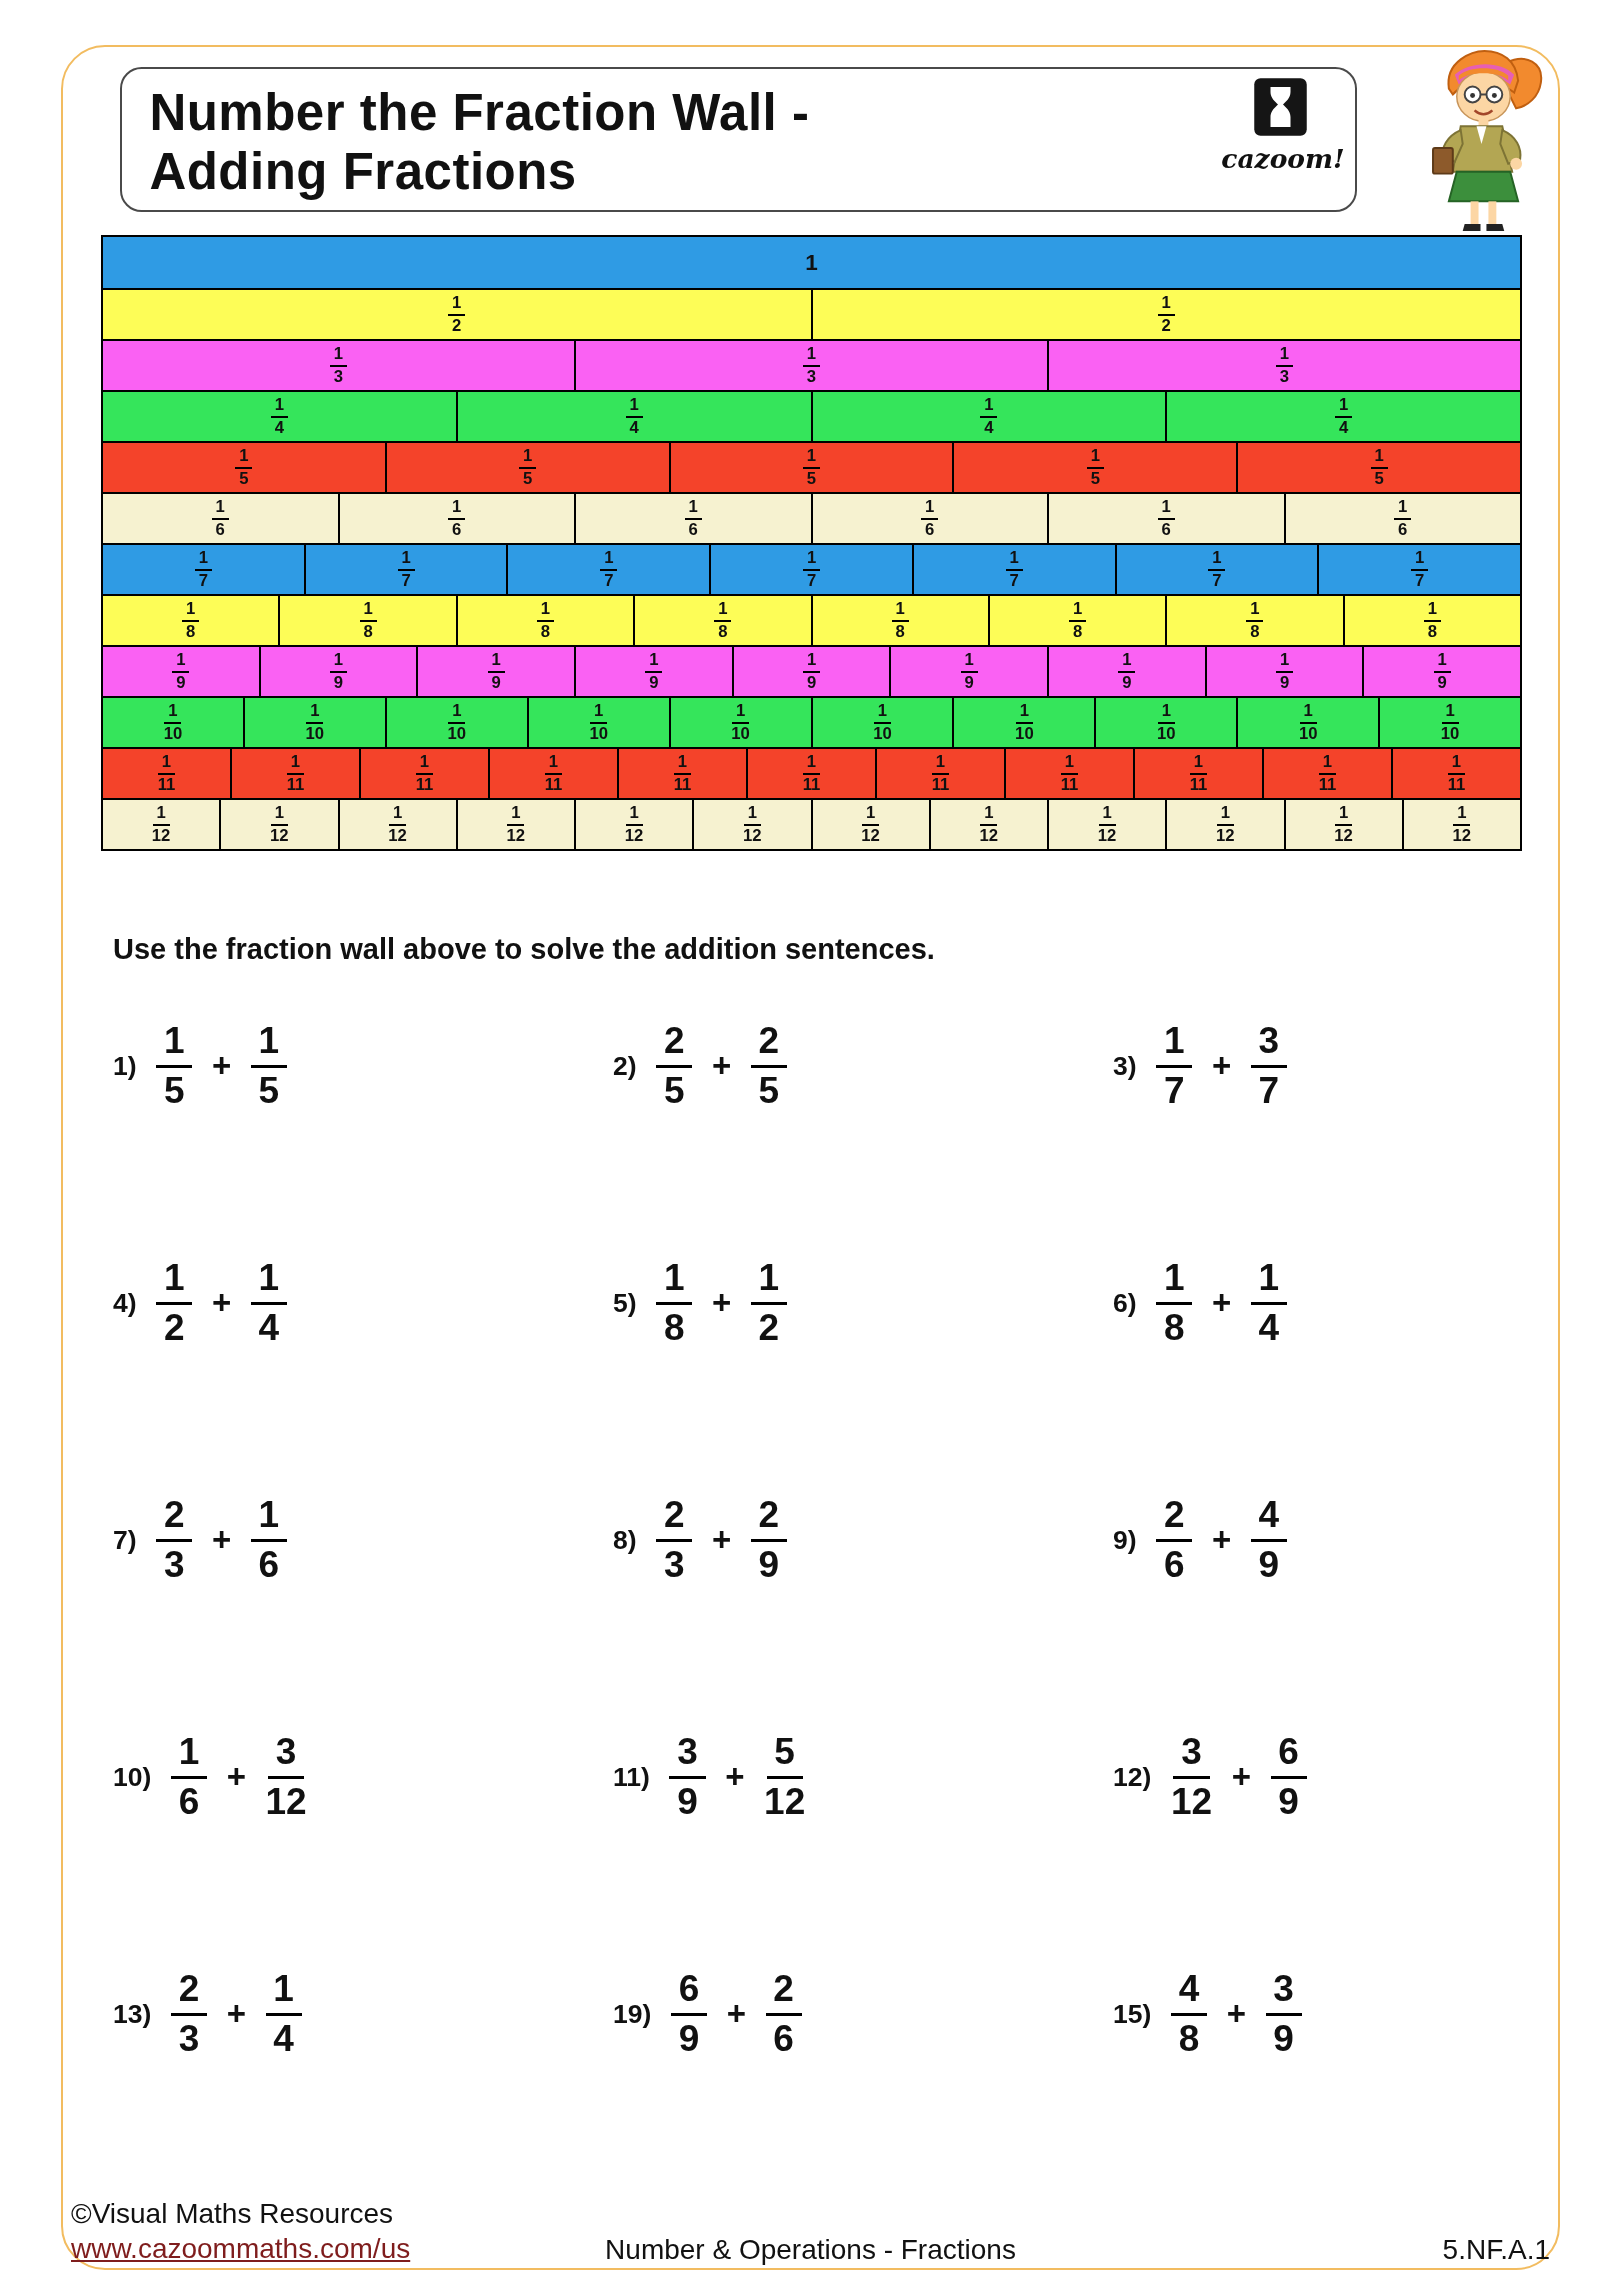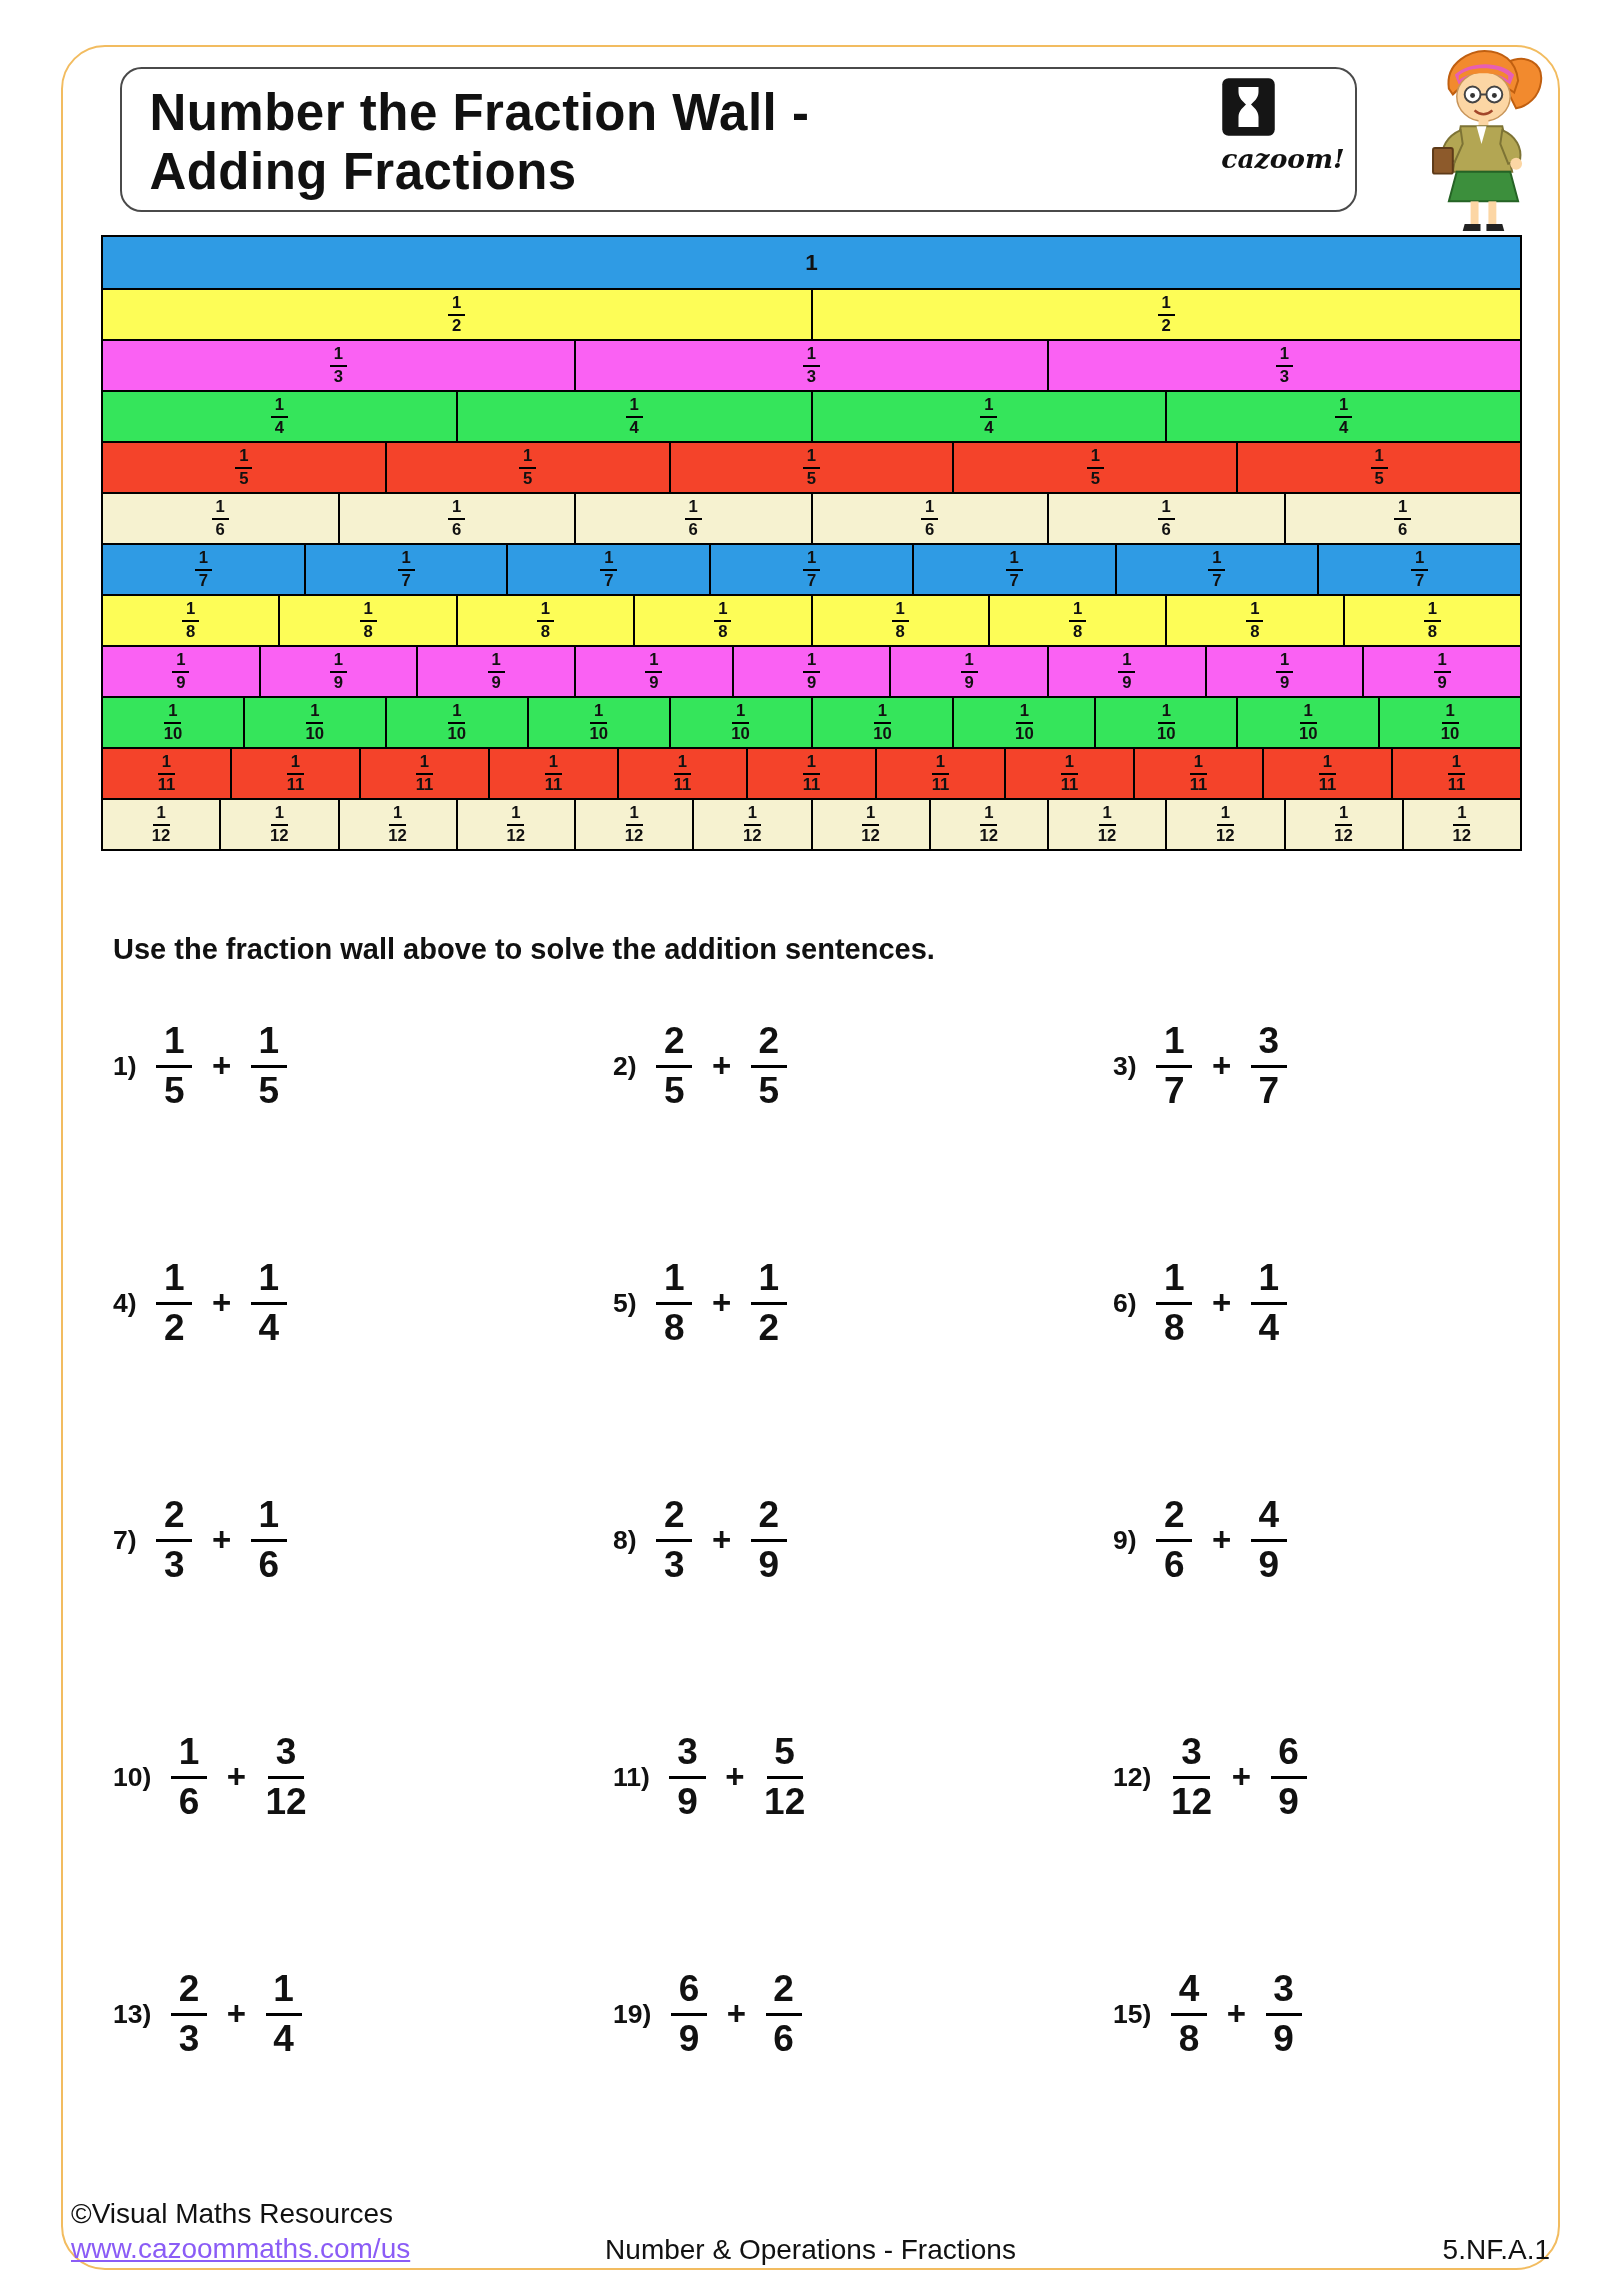--- a/index.html
+++ b/index.html
@@ -16,21 +16,21 @@
   
   .title-box {
     position:absolute; left:120px; top:67px; width:1237px; height:145px;
     border:2px solid #4a4a4a; border-radius:21.6px; background:#fff;
   }
   .title-box h1 {
     font-size:51px; line-height:1.16; font-weight:bold; padding:13.7px 0 0 27.4px;
     letter-spacing:0.5px;
   }
   .logo {
-    position:absolute; right:15.7px; top:7.8px; width:118px; text-align:left;margin-left:40px;
+    position:absolute; right:15.7px; top:7.8px; width:118px; text-align:center;margin-left:40px;
   }
   .logo-text {
     font-family:"DejaVu Serif", serif; font-style:italic; font-weight:bold;
     font-size:26.5px; margin-top:2px;
   }
   .teacher { position:absolute; right:65px; top:45px; width:149px; height:188px; }
 
   
   .wall {
     position:absolute; left:101px; top:235px; width:1421px;
@@ -67,21 +67,21 @@
   .bigfrac .bd { padding-top:2.9px; }
   .op { font-size:33px; font-weight:bold; }
 
   
   footer {
     position:absolute; left:71px; right:71px; bottom:27.4px;
     display:grid; grid-template-columns:1fr auto 1fr; align-items:end;
     font-size:28px;
   }
   .f-left { line-height:1.25; }
-  .f-url { color:#8b5cf6; text-decoration:underline; cursor:pointer; }
+  .f-url { color:#7f1d1d; text-decoration:underline; cursor:pointer; }
   .f-center { text-align:center; }
   .f-right { text-align:right; }
 </style>
 </head>
 <body>
 
 <div class="frame"></div>
 
 <header>
   <div class="title-box">

